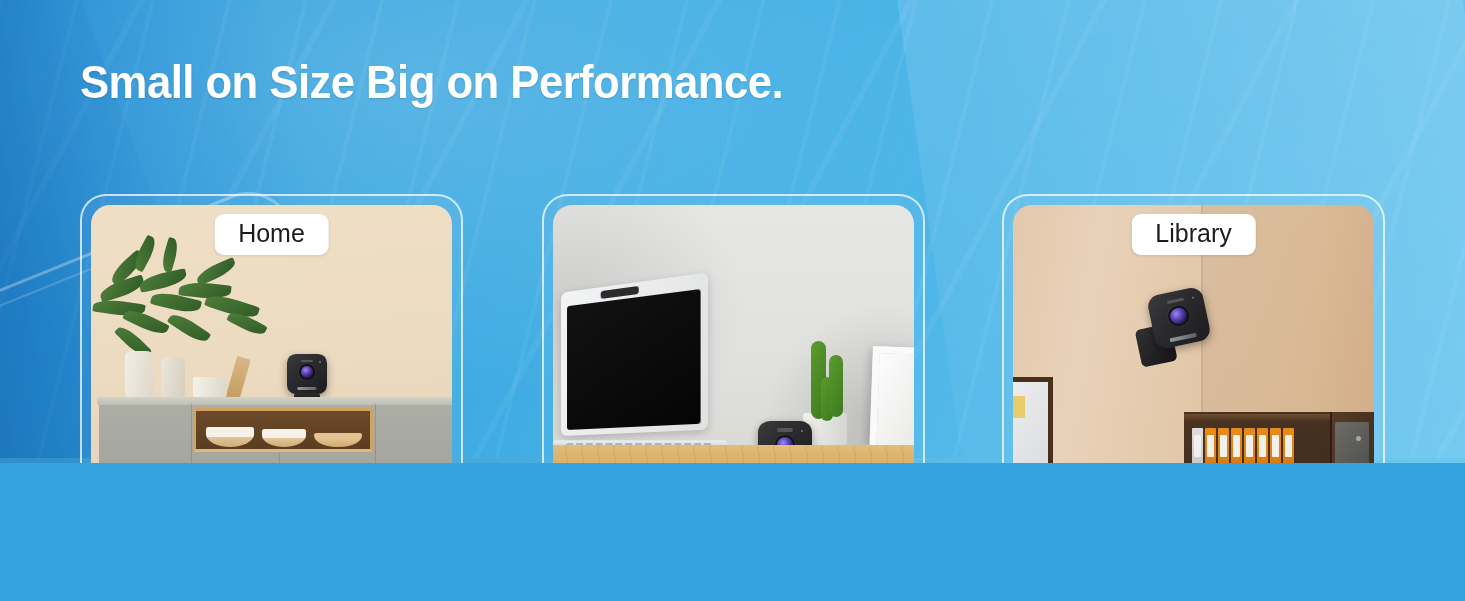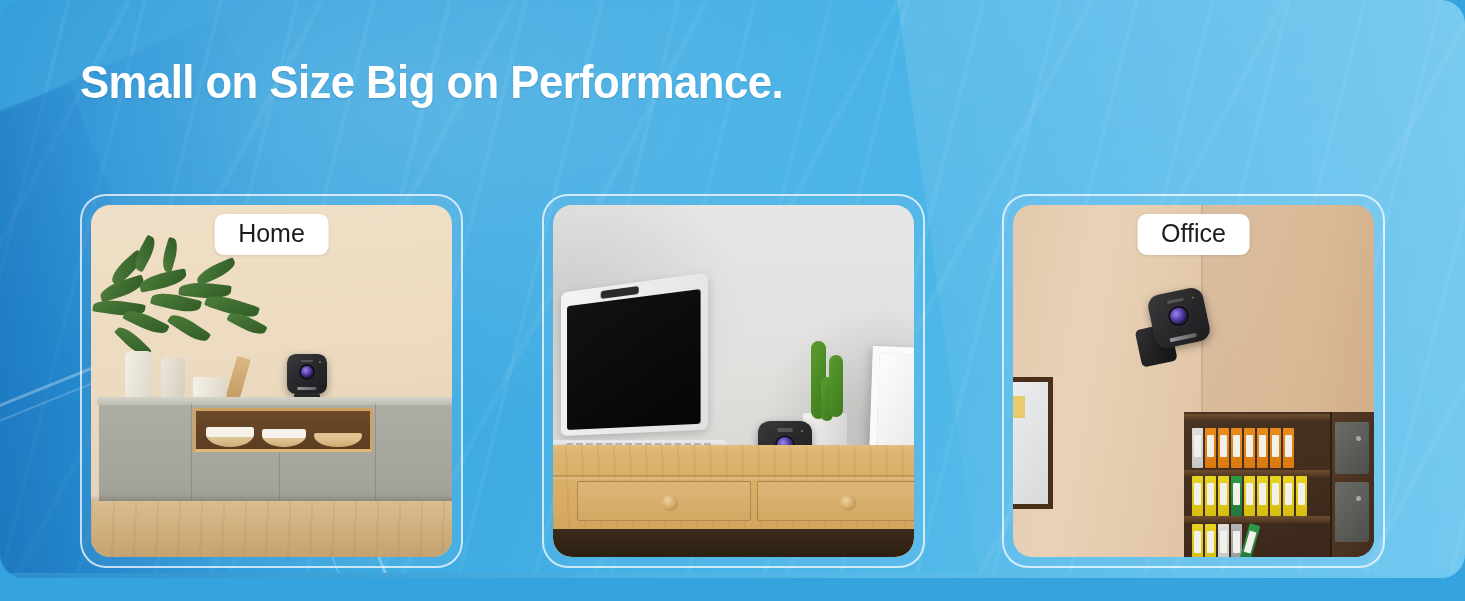--- a/index.html
+++ b/index.html
@@ -7,25 +7,24 @@
   html,body{ width:1465px; height:601px; overflow:hidden; }
   body{
     font-family:"Liberation Sans", sans-serif;
     background:#35a3dd;
     position:relative;
   }
 
   
   .banner{
     position:absolute; inset:0;
-    width:1465px; height:578px;
+    width:1465px; height:463px;
     overflow:hidden;
     background:
       linear-gradient(110deg,#2f9ad8 0%, #3aa7e0 28%, #45b1e6 52%, #57bbea 74%, #6ec7ef 100%);
-    border-radius: 24px;
   }
   .bg-glow{
     position:absolute; inset:0;
     background:radial-gradient(ellipse 900px 520px at 28% 18%, rgba(255,255,255,.16), rgba(255,255,255,0) 62%);
     pointer-events:none;
   }
   
   .bg-streaks{
     position:absolute; left:-10%; top:-30%;
     width:130%; height:180%;
@@ -648,18 +647,18 @@
           <div class="shelf-side">
             <div class="shelf-panel p1">
               <div class="sp-dot"></div>
             </div>
             <div class="shelf-panel p2">
               <div class="sp-dot"></div>
             </div>
           </div>
         </div>
 
-        <div class="chip">Office</div>
+        <div class="chip">Library</div>
       </div>
     </div>
 
   </div>
 </div>
 
 </body></html>

